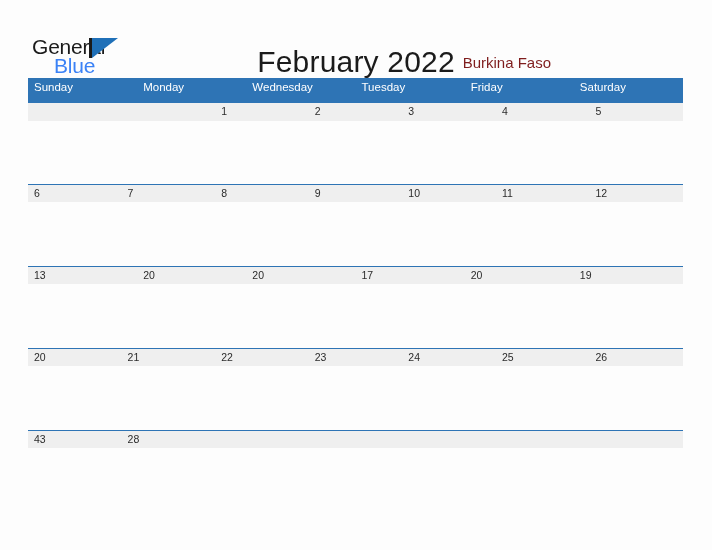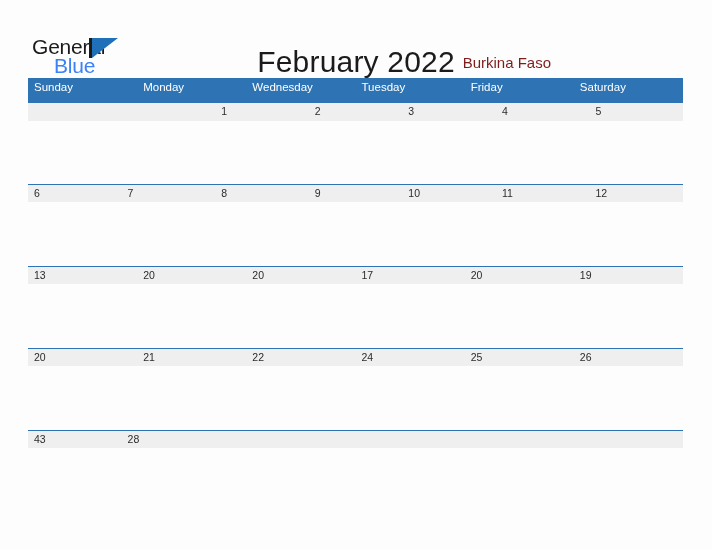--- a/index.html
+++ b/index.html
@@ -224,20 +224,21 @@
       <div class="date-cell">19</div>
     </div>
     <div class="event-strip"></div>
   </div>
 
   <div class="week-row">
     <div class="date-strip">
       <div class="date-cell">20</div>
       <div class="date-cell">21</div>
       <div class="date-cell">22</div>
+      <div class="date-cell">23</div>
       <div class="date-cell">24</div>
       <div class="date-cell">25</div>
       <div class="date-cell">26</div>
     </div>
     <div class="event-strip"></div>
   </div>
 
   <div class="week-row last">
     <div class="date-strip">
       <div class="date-cell">43</div>

